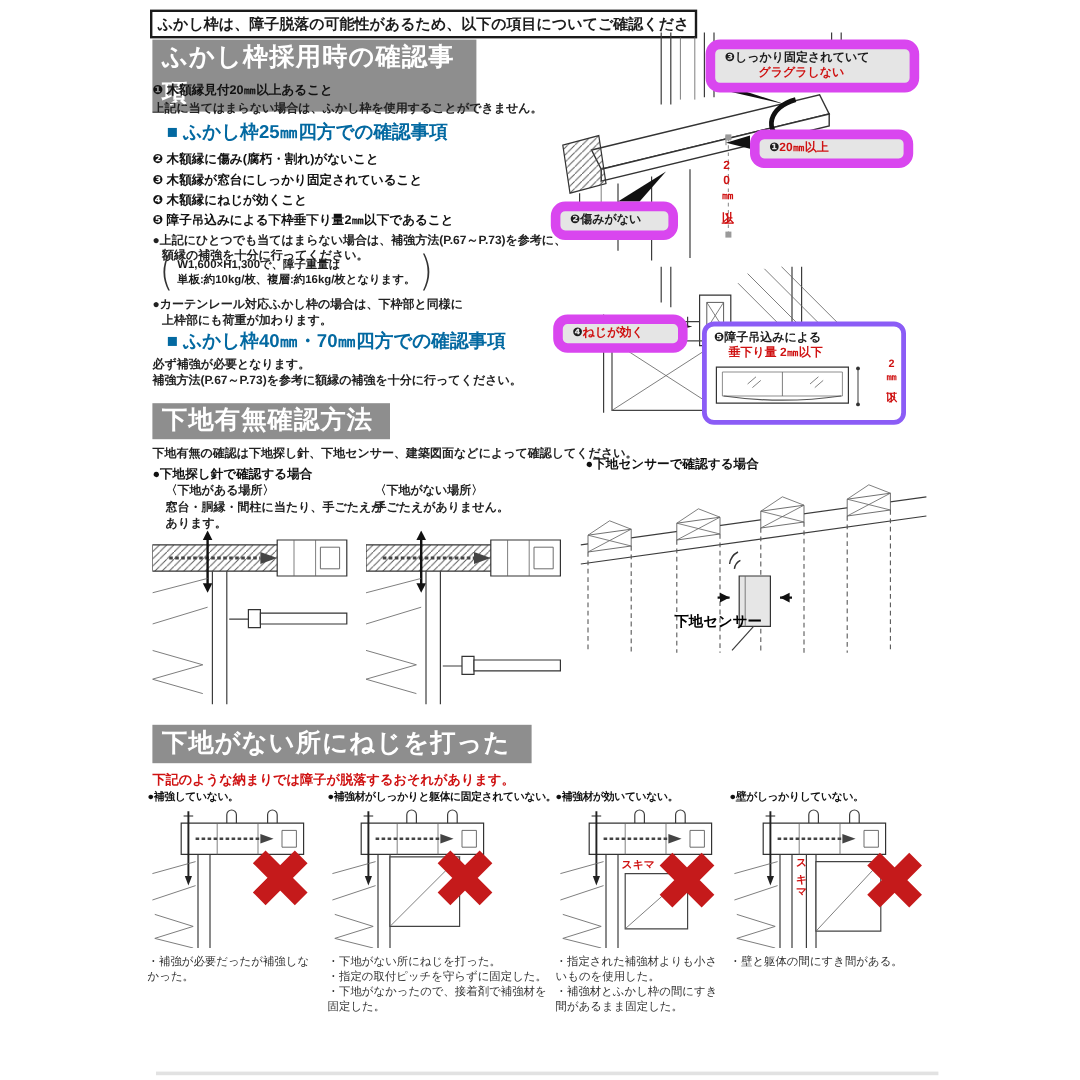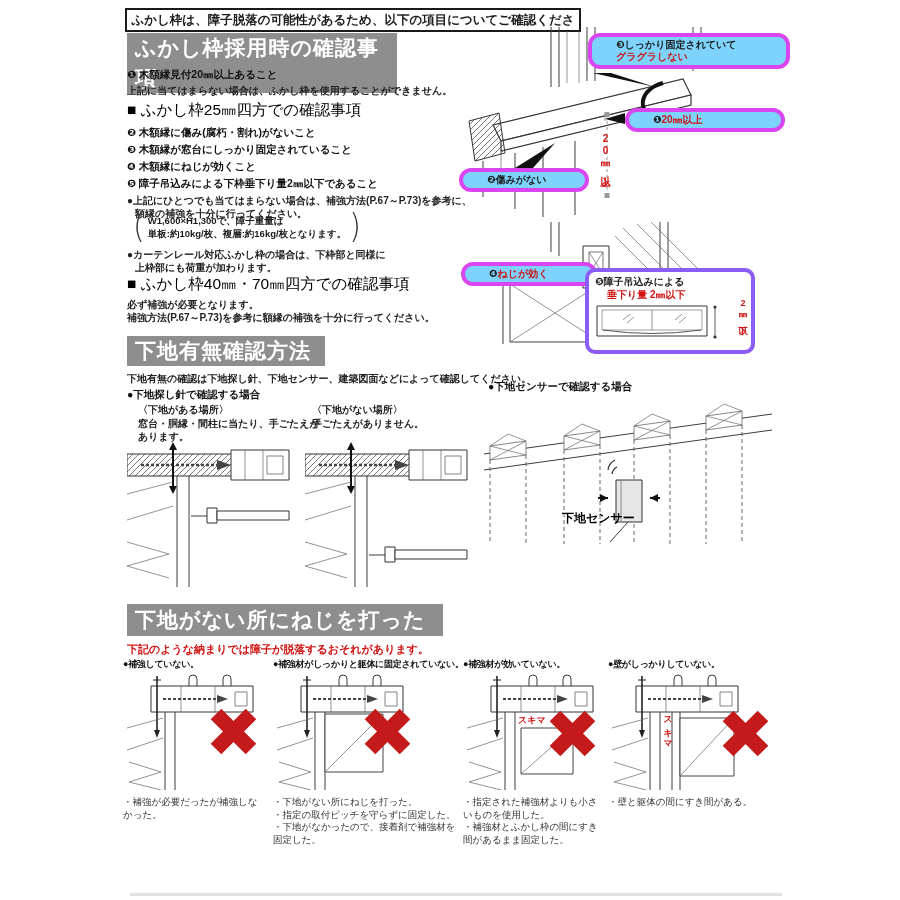--- a/index.html
+++ b/index.html
@@ -8,28 +8,28 @@
     font-family:"Liberation Sans","DejaVu Sans",sans-serif;color:#1c1c1c;
     overflow:hidden;
   }
   .abs{position:absolute;}
   
   .banner{left:125px;top:8px;width:452px;height:20px;border:2px solid #1a1a1a;
     font-size:12.5px;font-weight:bold;line-height:20px;text-align:center;background:#fff;}
   
   .sec-head{background:#8e8e8e;color:#fff;font-weight:bold;font-size:21px;
     line-height:30px;padding:0 8px;letter-spacing:1px;}
-  .sub-head{font-size:15.5px;font-weight:normal;color:#000000;}
+  .sub-head{font-size:15.5px;font-weight:bold;color:#0369a1;margin-left:12px;}
   .body-txt{font-size:10px;font-weight:600;color:#222;line-height:13px;}
   .item{font-size:10.5px;font-weight:600;color:#111;}
   .red{color:#cf1212;}
   .vtext{writing-mode:vertical-rl;text-orientation:upright;font-weight:bold;color:#cf1212;font-size:10px;letter-spacing:1px;}
   
-  .bubble{border:4px solid #d946ef;border-radius:12px;background:#7dd3fc;
-    font-size:10px;font-weight:bold;line-height:12px;padding:2px 24px;}
+  .bubble{border:8px solid #d946ef;border-radius:12px;background:#e5e5e5;
+    font-size:10px;font-weight:bold;line-height:12px;padding:2px 8px;}
   .roundbox{border:4px solid #8b5cf6;border-radius:10px;background:#fff;
     font-size:10px;font-weight:bold;line-height:13px;padding:3px 6px;}
   
   .paren-box{display:flex;align-items:center;font-size:9.5px;font-weight:600;line-height:12.5px;}
   .paren{font-size:30px;font-weight:100;color:#333;transform:scaleY(1.15);font-family:"DejaVu Sans",sans-serif;}
   
   .col-head{font-size:9px;font-weight:bold;color:#111;letter-spacing:-0.3px;}
   .note{font-size:9.5px;color:#333;line-height:12.5px;}
   .gap-h{font-size:9px;font-weight:bold;color:#cf1212;}
   .gap-v{writing-mode:vertical-rl;text-orientation:upright;font-size:9px;font-weight:bold;color:#cf1212;letter-spacing:2px;}
@@ -90,21 +90,21 @@
   <path d="M152,90 V172" stroke="#999" stroke-width="1" stroke-dasharray="3,3"></path>
   <rect x="149.5" y="87" width="5" height="5" fill="#9a9a9a"></rect>
   <rect x="149.5" y="168" width="5" height="5" fill="#9a9a9a"></rect>
   <polygon points="138,48 156,48 200,62" fill="#111"></polygon>
   <polygon points="170,88 170,99 150,94" fill="#111"></polygon>
   <polygon points="60,143 78,143 100,118" fill="#111"></polygon>
 </svg>
 
 <div class="abs bubble" style="left:588px;top:33px;width:146px;">
   <span>❸</span><span>しっかり固定されていて</span><br>
-  <span class="red" style="margin-left:0;">グラグラしない</span>
+  <span class="red" style="margin-left:28px;">グラグラしない</span>
 </div>
 
 <div class="abs bubble" style="left:625px;top:108px;width:104px;">
   <span>❶</span><span class="red">20㎜以上</span>
 </div>
 
 <div class="abs vtext" style="left:598px;top:133px;height:78px;">20㎜以上</div>
 
 <div class="abs bubble" style="left:459px;top:168px;width:74px;">
   <span>❷</span><span>傷みがない</span>

